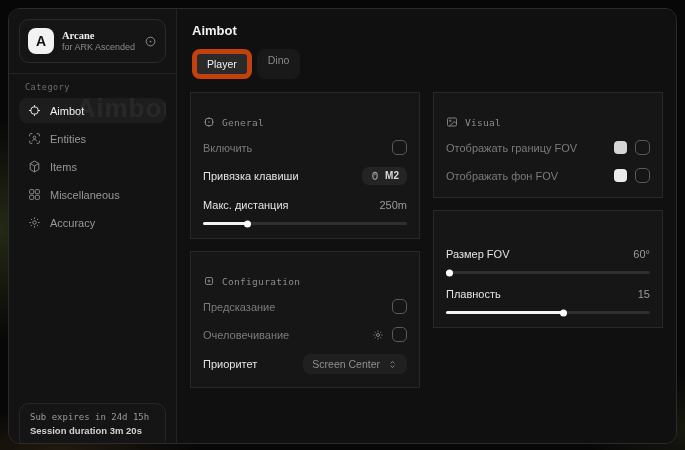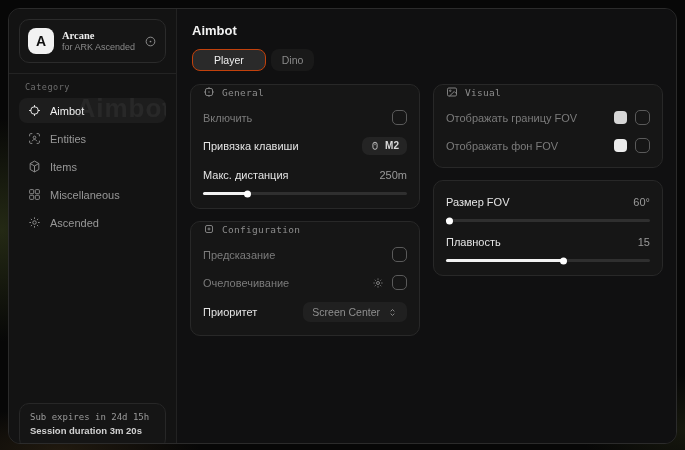--- a/index.html
+++ b/index.html
@@ -37,24 +37,24 @@
   .ghost{ position:absolute; right:-6px; top:-5px; font-size:26px; font-weight:800; color:rgba(255,255,255,.05); letter-spacing:1px; pointer-events:none; }
   .spacer{ flex:1; }
   .side-footer{ margin:0 10px -6px; padding:8px 10px 12px; border:1px solid #272727; border-radius:10px; background:#151515; }
   .sf-line1{ font-family:"DejaVu Sans Mono", monospace; font-size:9px; color:#9a9a9a; white-space:nowrap; }
   .sf-line2{ font-size:9.5px; font-weight:700; color:#d2d2d2; margin-top:3px; }
   
   .main{ flex:1; padding:14px 13px 0 13px; background:#101011; overflow:hidden; }
   .page-title{ font-size:13px; font-weight:700; color:#f2f2f2; padding-left:2px; }
   .tabs{ display:flex; gap:5px; margin-top:11px; padding-left:2px; }
   .tab{ padding:5px 11px; border-radius:8px; font-size:10.5px; color:#8a8a8a; background:#191919; cursor:default; }
-  .tab.active{ background:#2a2a2a; color:#f0f0f0; border:1px solid #c2410c; padding:4px 21px; }
+  .tab.active{ background:#2a2a2a; color:#f0f0f0; border:5px solid #c2410c; padding:4px 10px; }
   .columns{ display:flex; gap:13px; margin-top:13px; align-items:flex-start; }
   .col{ width:231px; display:flex; flex-direction:column; gap:12px; }
-  .card{ background:#161616; border:1px solid #282828; border-radius:10px; padding:1px 12px 13px; }
+  .card{ background:#161616; border:1px solid #282828; border-radius:0; padding:23px 12px 13px; }
   .card-head{ display:flex; align-items:center; gap:7px; color:#8c8c8c; }
   .card-head .title{ font-family:"DejaVu Sans Mono", monospace; font-size:9.5px; letter-spacing:.3px; }
   .row{ display:flex; align-items:center; margin-top:11px; min-height:17px; }
   .lbl{ flex:1; font-size:11px; color:#7b7b7b; }
   .lbl.bright{ color:#e4e4e4; font-weight:500; }
   .rright{ display:flex; align-items:center; gap:8px; }
   .value{ font-size:11px; color:#9a9a9a; }
   .checkbox{ width:15px; height:15px; border:1.5px solid #5a5a5a; border-radius:5px; background:transparent; flex:none; }
   .swatch{ width:13px; height:13px; border-radius:4px; flex:none; }
   .keybind{ display:flex; align-items:flex-start; gap:5px; background:#242424; border-radius:7px; padding:3px 8px; color:#d9d9d9; font-size:10px; font-weight:600; }
@@ -129,21 +129,21 @@
         </span>
         <span>Miscellaneous</span>
       </div>
       <div class="nav-item">
         <span class="ico">
           <svg width="13" height="13" viewBox="0 0 24 24" fill="none" stroke="currentColor" stroke-width="1.8">
               <circle cx="12" cy="12" r="3.2"></circle>
               <path d="M12 2.5v3M12 18.5v3M2.5 12h3M18.5 12h3M5.3 5.3l2.1 2.1M16.6 16.6l2.1 2.1M18.7 5.3l-2.1 2.1M7.4 16.6l-2.1 2.1"></path>
             </svg>
         </span>
-        <span>Ascended</span>
+        <span>Accuracy</span>
       </div>
     </nav>
 
     <div class="spacer"></div>
 
     <div class="side-footer">
       <div class="sf-line1">Sub expires in 24d 15h</div>
       <div class="sf-line2">Session duration 3m 20s</div>
     </div>
   </aside>

